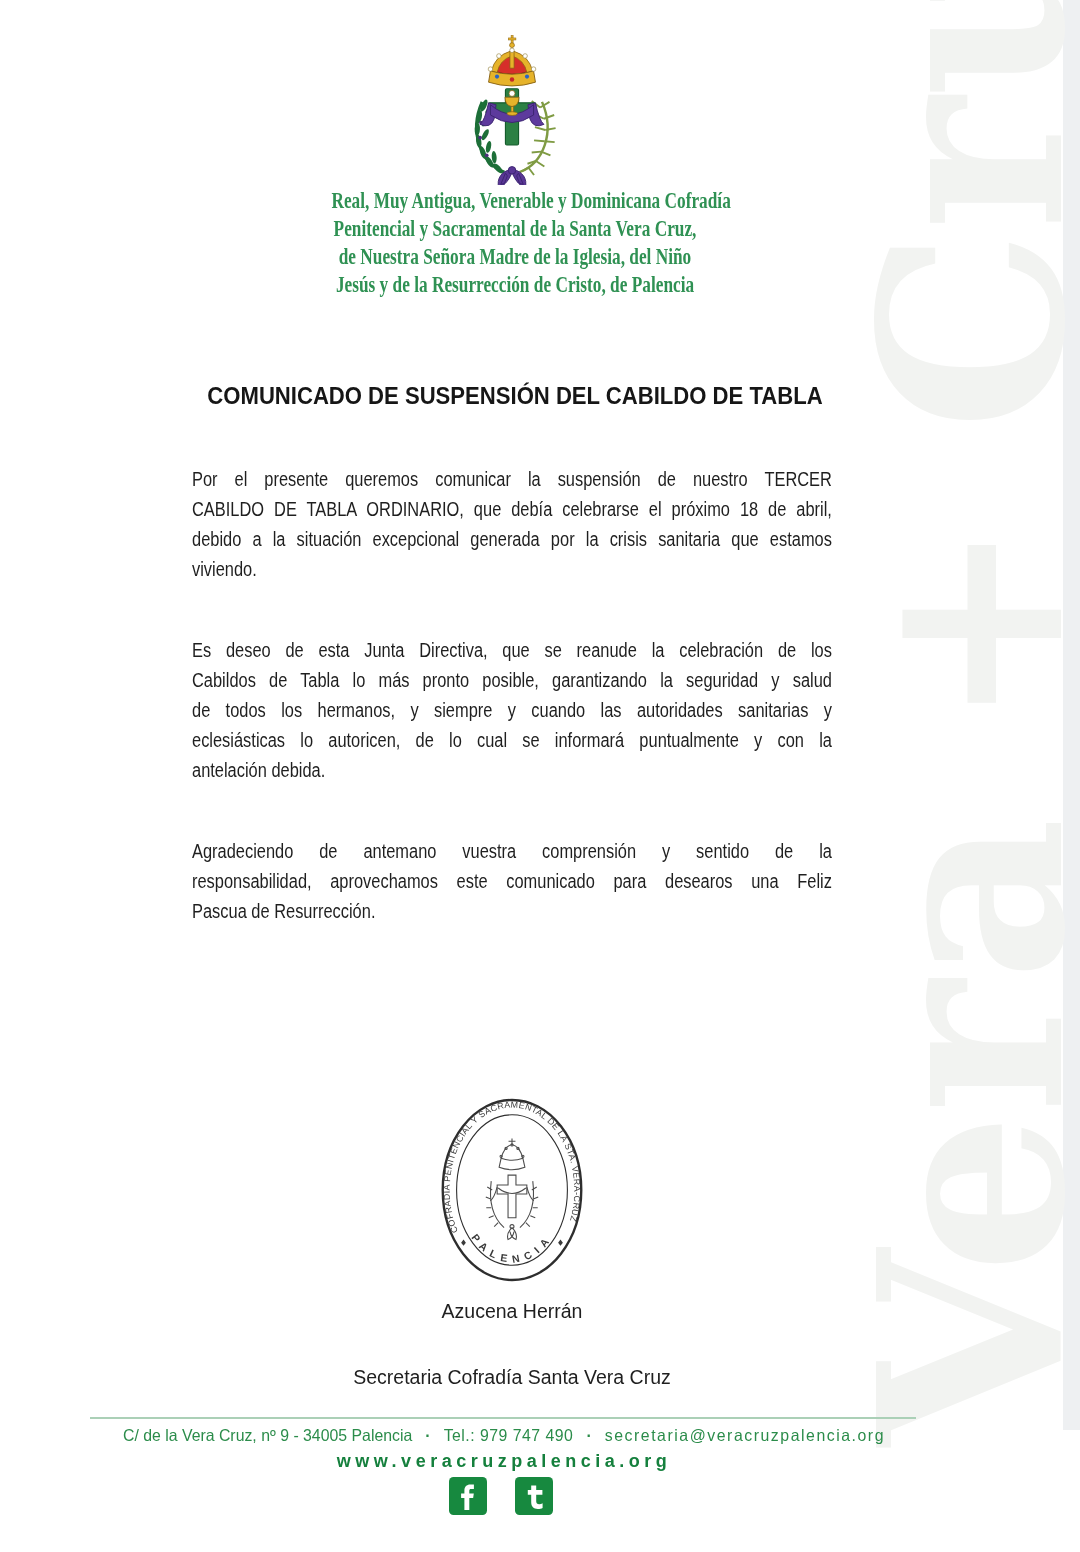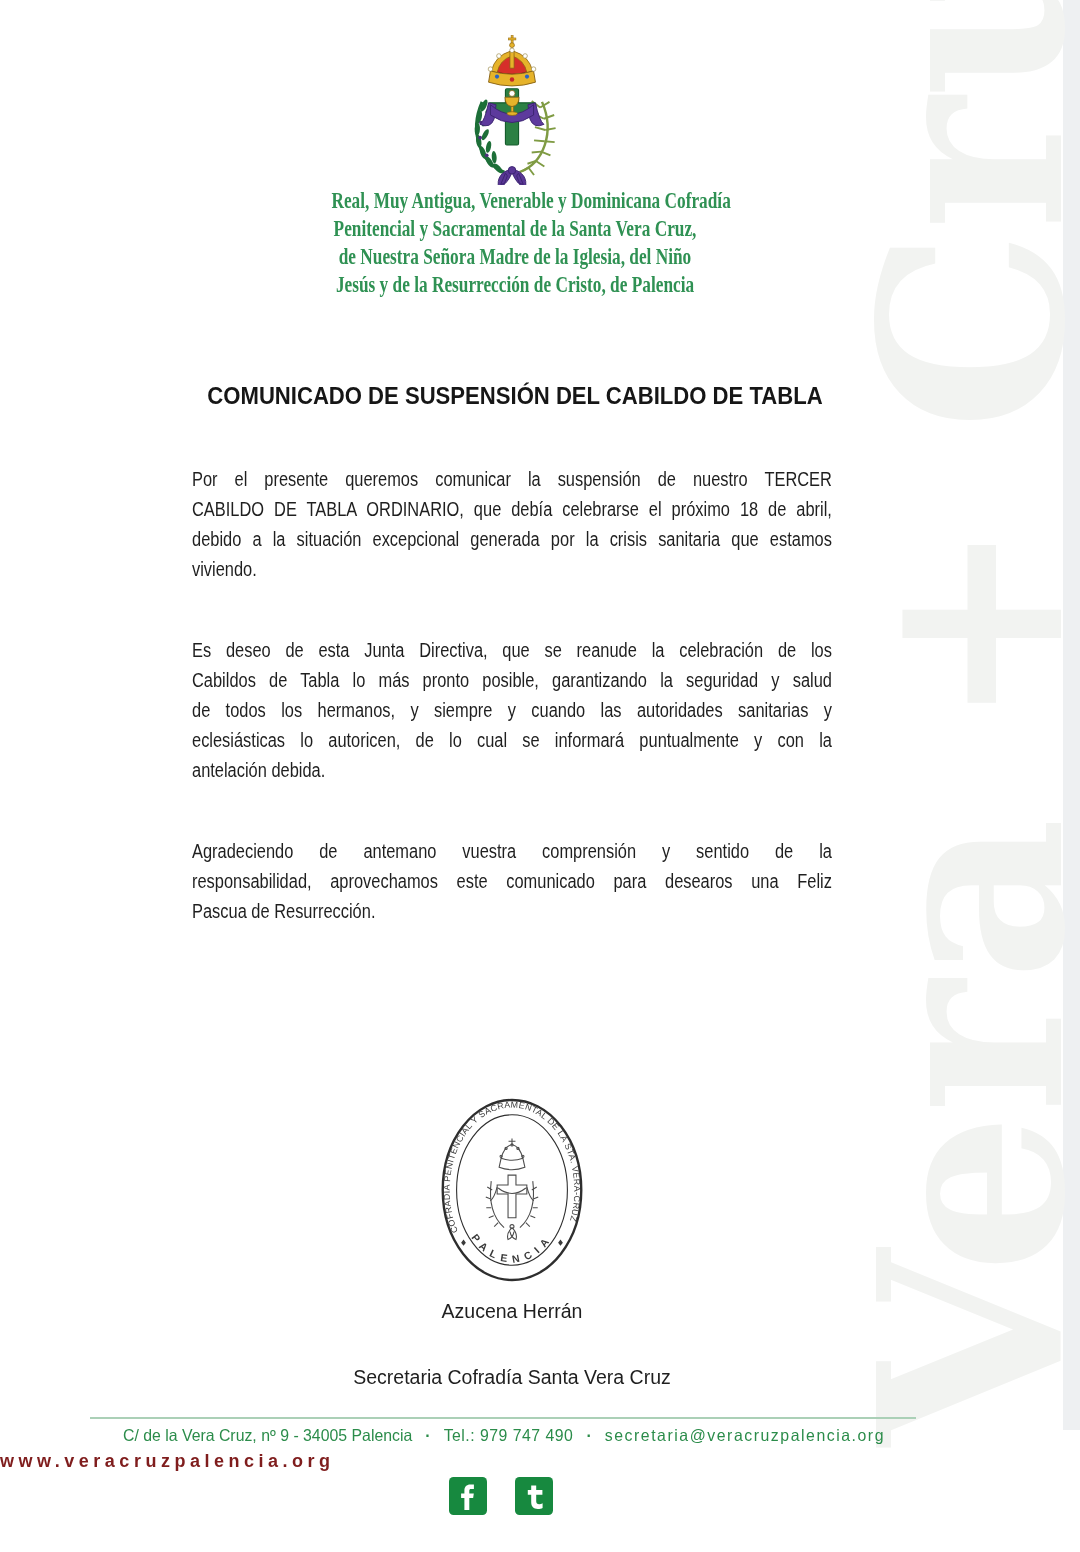--- a/index.html
+++ b/index.html
@@ -44,22 +44,22 @@
   .seal{position:absolute;left:437px;top:1096px;width:150px;height:188px;}
 
   
   .footer-rule{position:absolute;left:90px;top:1417px;width:826px;height:2px;background:#abd0b7;}
   .footer-address{position:absolute;left:0;top:1426px;width:1008px;text-align:center;
                   color:#2b8c4a;font-size:16.5px;white-space:nowrap;transform:scaleX(0.96);
                   transform-origin:50% 0;}
   .footer-address .dot{margin:0 9px;font-weight:bold;}
   .footer-address .phone{letter-spacing:0.5px;}
   .footer-address .email{letter-spacing:1.6px;}
-  .footer-www{position:absolute;left:0;top:1451px;width:1008px;text-align:left;
-              color:#7f1d1d;font-weight:bold;font-size:18px;letter-spacing:4.5px;}
+  .footer-www{position:absolute;left:0;top:1451px;width:1008px;text-align:center;
+              color:#15803d;font-weight:bold;font-size:18px;letter-spacing:4.5px;}
   .social{position:absolute;left:449px;top:1477px;display:flex;gap:28px;}
   .social svg{display:block;cursor:pointer;}
 </style>
 </head>
 <body>
 
 <div class="page">
 
   <div class="wm-strip"></div>
   <div class="watermark">Vera + Cruz</div>

